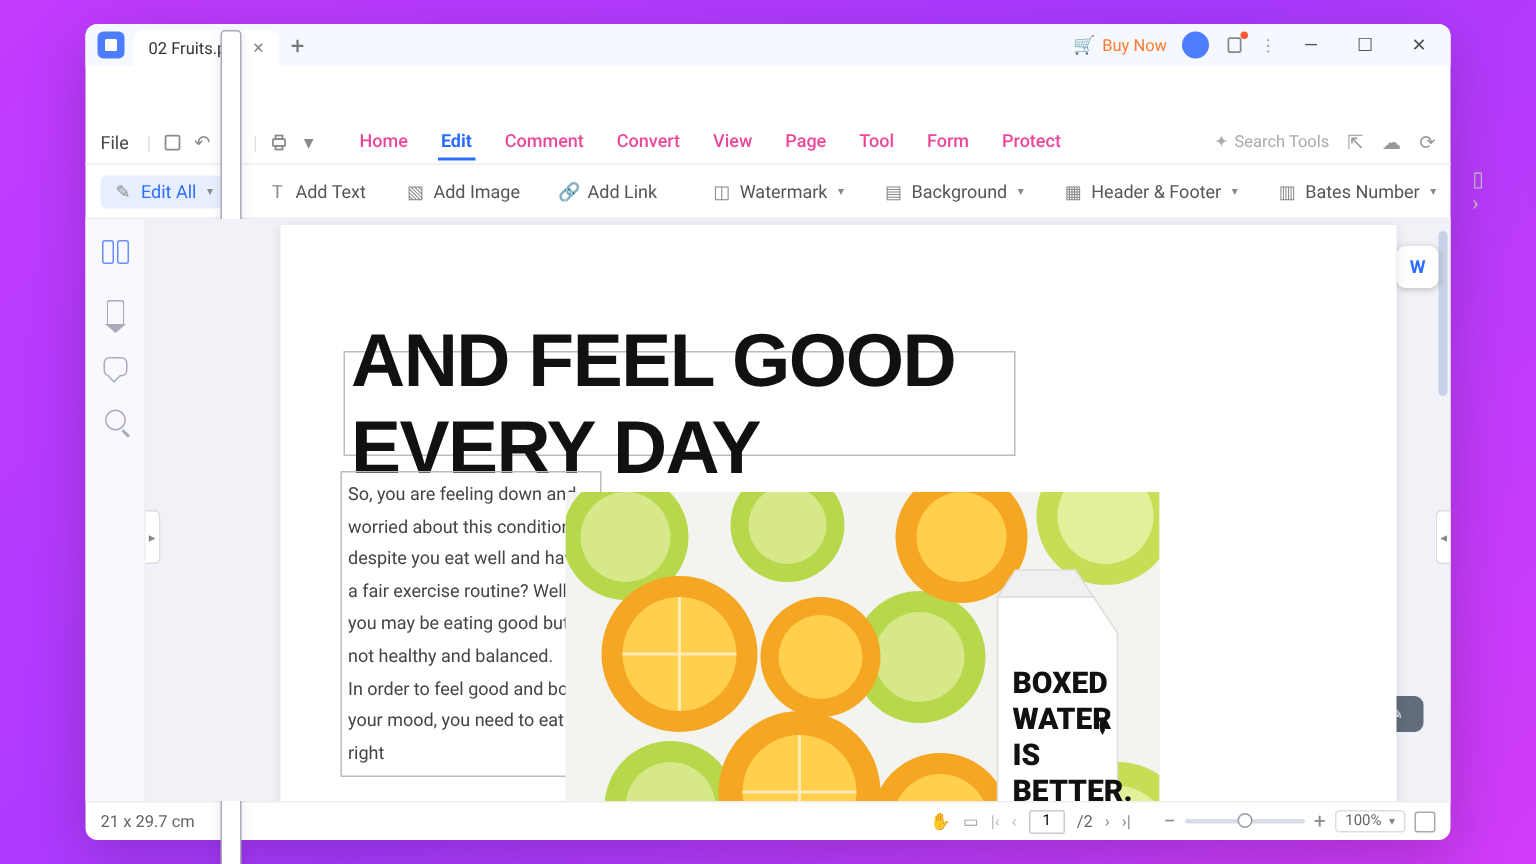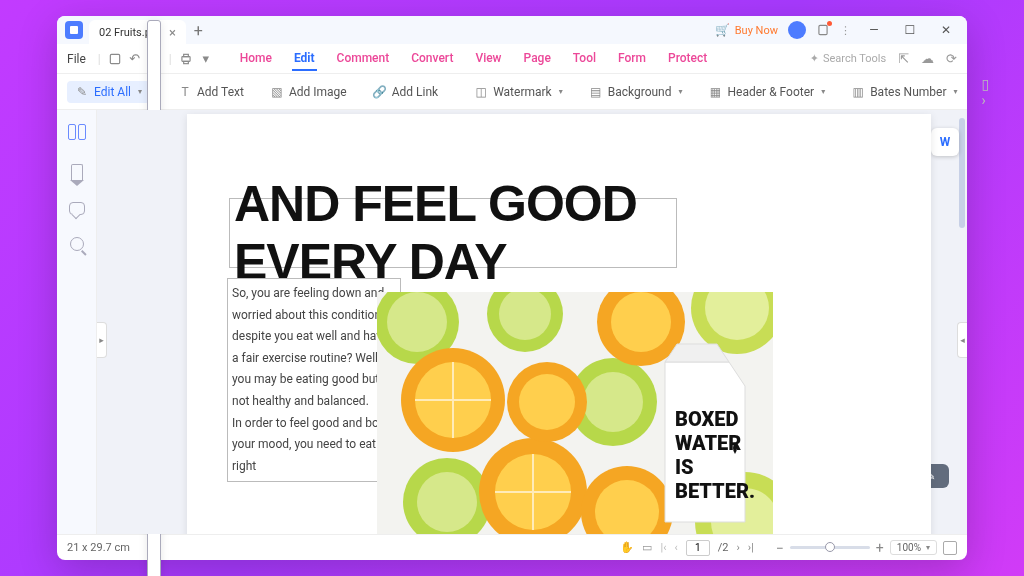--- a/index.html
+++ b/index.html
@@ -12,21 +12,21 @@
   .tab { background:#fff; height:24px; display:flex; align-items:center; padding:0 10px; border-radius:6px 6px 0 0; gap:8px; font-size:11px; color:#333; margin-top:4px; }
   .tab .x { color:#888; font-size:13px; cursor:pointer; }
   .plus { margin-left:8px; color:#777; font-size:16px; cursor:pointer; }
   .title-right { margin-left:auto; display:flex; align-items:center; gap:10px; }
   .buynow { color:#ff7a2f; font-size:11px; display:flex; align-items:center; gap:4px;}
   .user-badge{width:18px;height:18px;border-radius:50%;background:#4d7cff;}
   .bell{width:14px;height:14px;position:relative;}
   .bell::after{content:'';position:absolute;top:-2px;right:-2px;width:5px;height:5px;border-radius:50%;background:#ff5a36;}
   .win-btn{width:26px;height:20px;display:flex;align-items:center;justify-content:center;color:#555;font-size:12px;}
   
-  .menu-bar { height:30px; display:flex; align-items:center; padding:0 10px; gap:4px; font-size:12px; color:#444; border-bottom:1px solid #eee; }
+  .menu-bar { height:30px; display:flex; align-items:center; padding:0 10px; gap:4px; font-size:12px; color:#444; border-bottom:1px solid #eee;margin-top:36px; }
   .menu-bar .file-label{margin-right:6px;}
   .menu-bar .qicon{width:16px;height:16px;display:flex;align-items:center;justify-content:center;color:#8a8a8a;font-size:13px;}
   .menu-bar .sep{color:#ddd;margin:0 2px;}
   .main-tabs{display:flex;gap:18px;margin-left:20px;}
   .main-tab{padding:4px 2px;cursor:pointer;font-weight:500;color:#ec4899;}
   .main-tab.active{color:#2b6dff;border-bottom:2px solid #2b6dff;font-weight:bold;}
   .search-tools{margin-left:auto;display:flex;align-items:center;gap:4px;color:#aaa;font-size:11px;}
   .search-tools .ricon{color:#999;font-size:13px;margin-left:8px;}
   
   .toolbar{height:36px;display:flex;align-items:center;padding:0 10px;gap:10px;border-bottom:1px solid #eee;font-size:12px;color:#555;}

